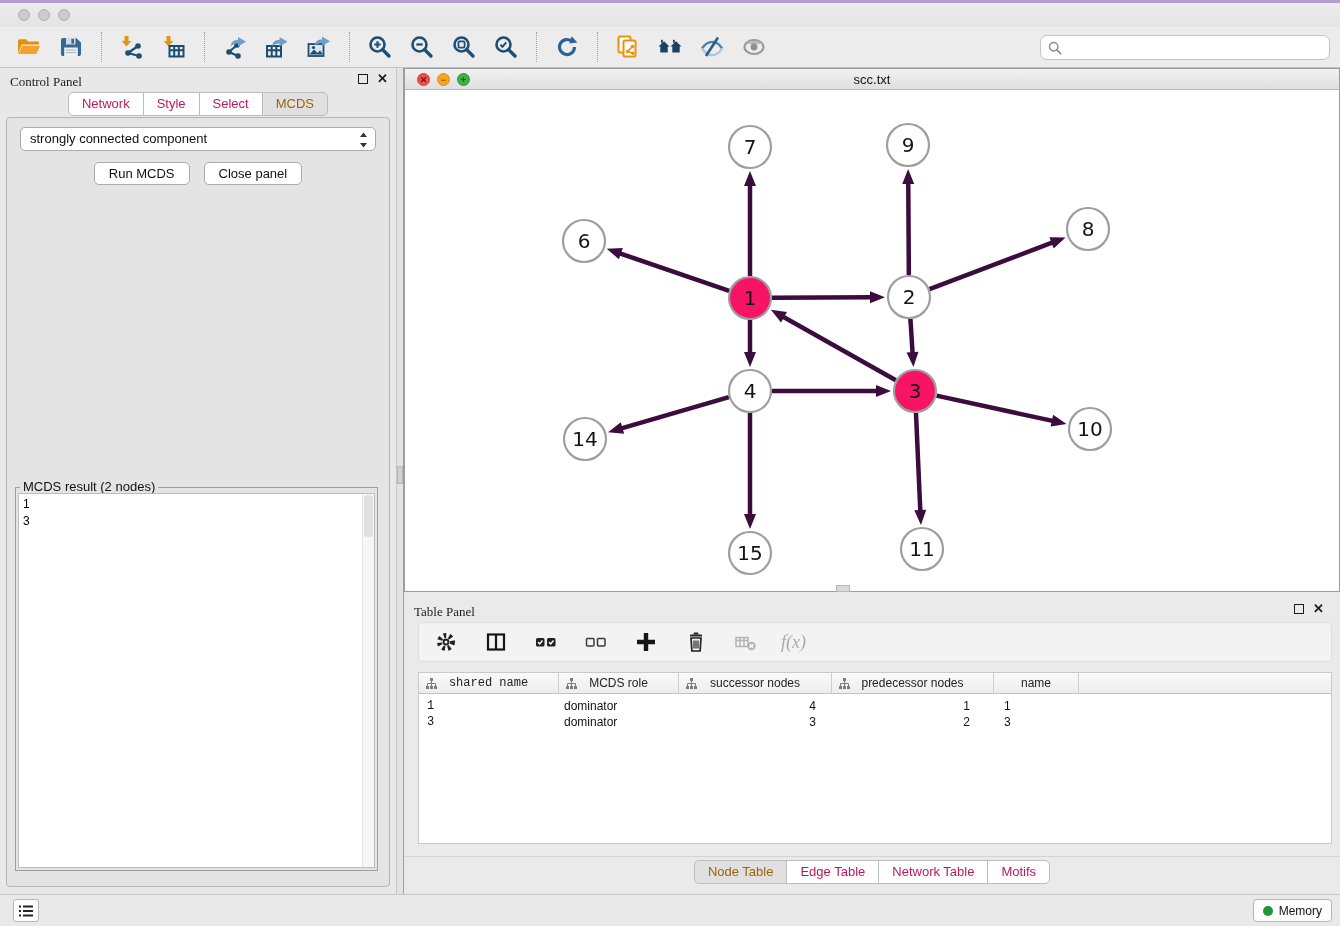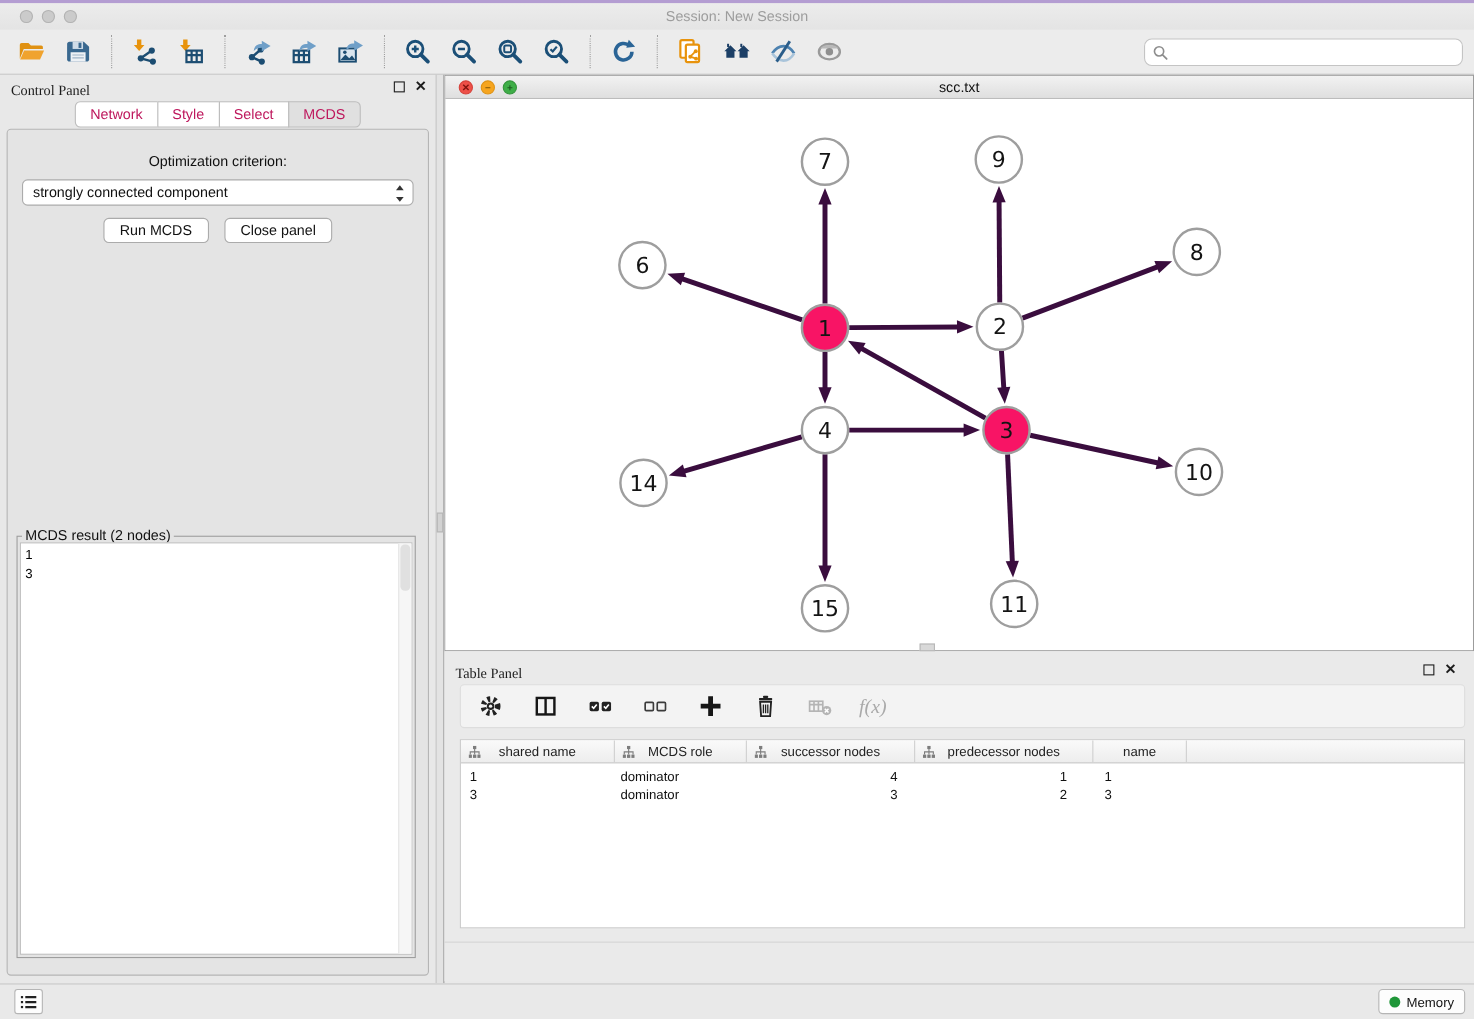--- a/index.html
+++ b/index.html
@@ -24,21 +24,21 @@
   .panel-header { position:relative; height:24px;font-family:Liberation Serif, serif; }
   .panel-header .ph-title { position:absolute; left:10px; top:6px; font-size:13px; color:#1c1c1c; }
   .ph-icons { position:absolute; right:8px; top:6px; display:flex; gap:9px; align-items:center; }
   .float-icon { width:10px; height:10px; border:1.5px solid #1c1c1c; display:inline-block; }
   .close-icon { font-size:13px; font-weight:bold; color:#1c1c1c; line-height:10px; }
 
   .tabs-row { display:flex; justify-content:center; position:relative; z-index:2; }
   .tab { font-size:13px; padding:3px 13px 4px 13px; background:#fff; border:1px solid #bdbdbd; margin-left:-1px; color:#be185d; }
   .tab:first-child { border-radius:5px 0 0 5px; margin-left:0; }
   .tab:last-child { border-radius:0 5px 5px 0; }
-  .tab.disabled-selected { background:#e0e0e0; color:#be185d; }
+  .tab.disabled-selected { background:#e0e0e0; color:#a16207; }
 
   #cp-content { position:absolute; left:6px; right:6px; top:49px; bottom:7px; background:#e4e4e4; border:1px solid #b5b5b5; border-radius:4px; }
   #optimization-label { text-align:center; margin-top:21px; font-size:13px; color:#111; }
   #criterion-select { position:relative; margin:9px auto 0 auto; width:356px; height:24px; background:#fff; border:1px solid #ababab; border-radius:5px; font-size:13px; line-height:22px; padding-left:9px; color:#111; }
   #criterion-select .stepper { position:absolute; right:6px; top:3px; }
   .cp-buttons { display:flex; justify-content:center; gap:14px; margin-top:11px; }
   .cp-btn { font-size:13px; background:#fff; border:1px solid #ababab; border-radius:5px; padding:3px 14px; color:#111; }
 
   #mcds-fieldset { position:absolute; left:8px; right:11px; top:369px; height:384px; border:1px solid #9e9e9e; }
   #mcds-legend { position:absolute; left:4px; top:-9px; background:#e4e4e4; padding:0 3px; font-size:13px; color:#111; }
@@ -64,21 +64,21 @@
   
   #table-panel { position:absolute; left:404px; top:592px; width:936px; height:300px; background:#eaeaea; }
   #tp-toolbar { position:absolute; left:14px; right:8px; top:30px; height:40px; background:#f3f3f3; border:1px solid #dddddd; border-radius:4px; display:flex; align-items:center; padding-left:12px;gap:12px; }
   .tp-btn { background:none; border:none; width:30px; height:30px; display:flex; align-items:center; justify-content:center; margin-right:8px; }
   .fx-label { font-family:"Liberation Serif", serif; font-style:italic; font-size:18px; color:#a9a9a9; }
 
   #node-table { position:absolute; left:14px; right:8px; top:80px; height:172px; background:#fff; border:1px solid #c9c9c9; overflow:hidden; }
   #nt-header { display:flex; height:21px; background:linear-gradient(#fafafa,#ededed); border-bottom:1px solid #c3c3c3; }
   .hcell { position:relative; border-right:1px solid #cfcfcf; font-size:12px; color:#222; display:flex; align-items:center; justify-content:center; }
   .hcell svg { position:absolute; left:7px; top:5px; }
-  .c0 { width:140px; } .c1 { width:120px; } .c2 { width:153px; } .c3 { width:162px; } .c4 { width:85px; }
+  .c0 { width:140px;font-family:Liberation Mono, monospace; } .c1 { width:120px; } .c2 { width:153px; } .c3 { width:162px; } .c4 { width:85px; }
   .trow { display:flex; height:16px; font-size:12px; color:#111; }
   .trow .tcell { overflow:hidden; white-space:nowrap; }
   .trow .c0 { padding-left:8px; }
   .trow .c1 { padding-left:5px; }
   .trow .c2 { text-align:right; padding-right:16px; }
   .trow .c3 { text-align:right; padding-right:24px; }
   .trow .c4 { padding-left:10px; }
   #nt-body { padding-top:5px; }
 
   #tp-tabs-line { position:absolute; left:0; right:0; top:264px; border-top:1px solid #d4d4d4; }
@@ -95,21 +95,20 @@
 
 <div id="screen">
   <div id="desktop-strip"></div>
 
   <div id="titlebar">
     <div class="lights">
       <span class="light"></span>
       <span class="light"></span>
       <span class="light"></span>
     </div>
-    <div class="title">Session: New Session</div>
   </div>
 
   <div id="toolbar">
     <button class="tbtn">
       <svg width="28" height="28" viewBox="0 0 28 28">
         <path d="M3 8c0-1 .7-1.8 1.7-1.8h6.2l2.2 2.2h9.3c1 0 1.6.7 1.6 1.7v1.4H6.6L3 20.5z" fill="#e09112"></path>
         <path d="M6.9 12.8h18.2L21.4 21H3.3z" fill="#f0a32e"></path>
       </svg>
     </button>
     <button class="tbtn">
@@ -254,21 +253,20 @@
         <span class="close-icon">✕</span>
       </span>
     </div>
     <div class="tabs-row">
       <span class="tab">Network</span>
       <span class="tab">Style</span>
       <span class="tab">Select</span>
       <span class="tab disabled-selected">MCDS</span>
     </div>
     <div id="cp-content">
-      <div id="optimization-label">Optimization criterion:</div>
       <div id="criterion-select">
         <span>strongly connected component</span>
         <svg class="stepper" width="11" height="18" viewBox="0 0 11 18">
           <path d="M5.5 1.5L9 6H2z" fill="#333"></path>
           <path d="M5.5 16.5L2 12h7z" fill="#333"></path>
         </svg>
       </div>
       <div class="cp-buttons">
         <button class="cp-btn">Run MCDS</button>
         <button class="cp-btn">Close panel</button>
@@ -485,20 +483,26 @@
             <div class="tcell c0">3</div>
             <div class="tcell c1">dominator</div>
             <div class="tcell c2">3</div>
             <div class="tcell c3">2</div>
             <div class="tcell c4">3</div>
           </div>
         </div>
     </div>
 
     <div id="tp-tabs-line"></div>
+    <div id="tp-tabs">
+      <span class="tab disabled-selected">Node Table</span>
+      <span class="tab">Edge Table</span>
+      <span class="tab">Network Table</span>
+      <span class="tab">Motifs</span>
+    </div>
   </div>
 
   <div id="status-bar">
     <button id="list-button">
       <svg width="18" height="16" viewBox="0 0 18 16">
         <g fill="#222">
             <rect x="2" y="2.5" width="2" height="2"></rect>
             <rect x="2" y="7" width="2" height="2"></rect>
             <rect x="2" y="11.5" width="2" height="2"></rect>
           </g>

